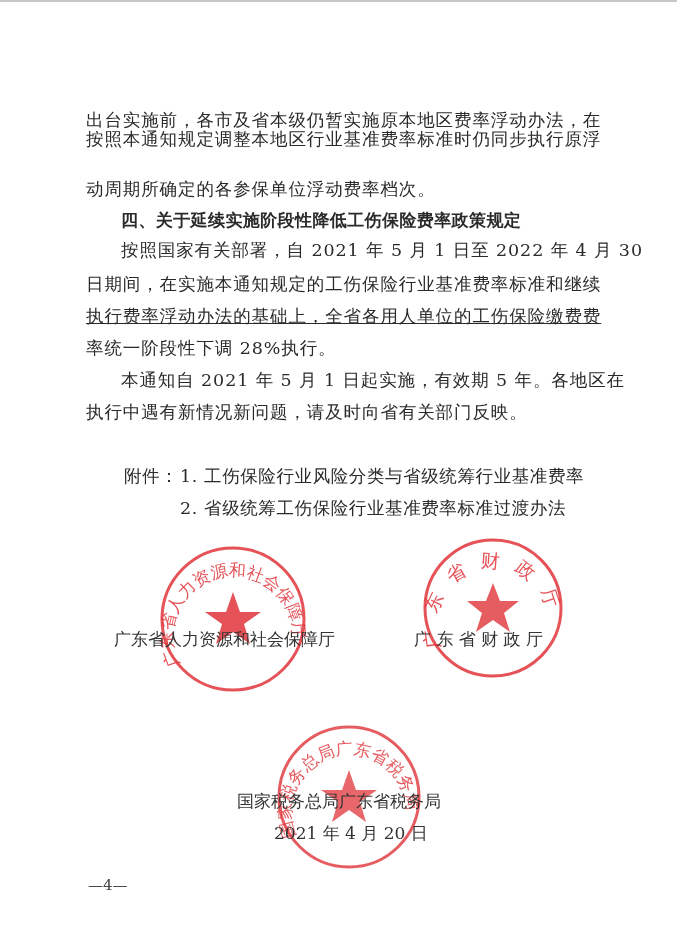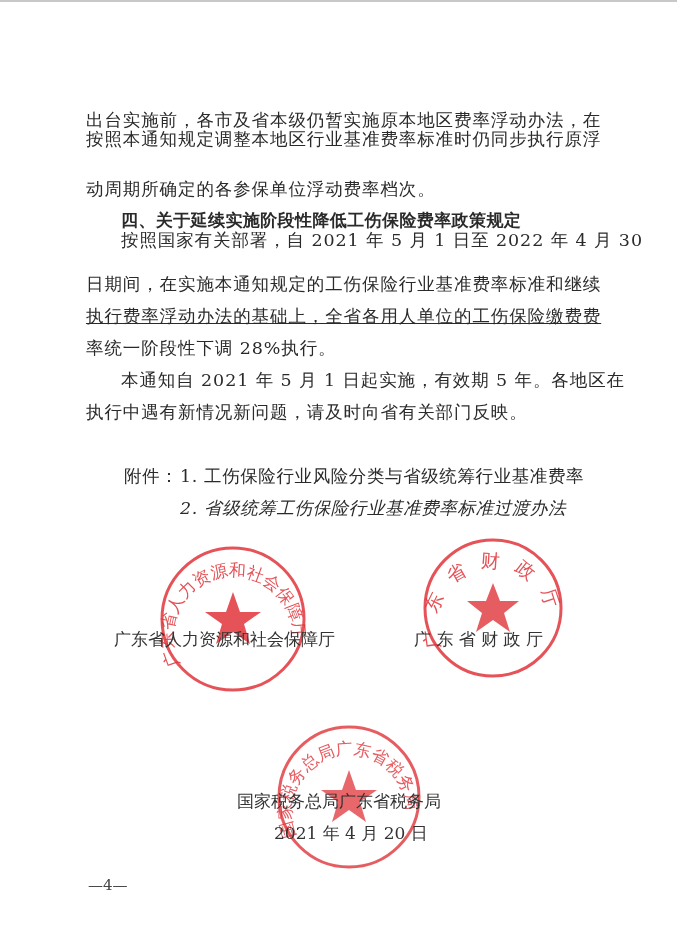--- a/index.html
+++ b/index.html
@@ -46,30 +46,30 @@
   <polygon points="73,46 80,66 101,66 84,78 90,98 73,86 56,98 62,78 45,66 66,66" fill="#e0343a" opacity="0.75"></polygon>
   <text font-size="17" fill="#e0343a" opacity="0.8" font-family="DejaVu Sans, sans-serif"><textPath href="#arcB">国家税务总局广东省税务局</textPath></text>
 </svg>
 
 <div class="line" style="top:109px;">出台实施前，各市及省本级仍暂实施原本地区费率浮动办法，在</div>
 <div class="line" style="top:128px;">按照本通知规定调整本地区行业基准费率标准时仍同步执行原浮</div>
 <div class="line" style="top:178px;">动周期所确定的各参保单位浮动费率档次。</div>
 
 <div class="line indent heading" style="top:209px;">四、关于延续实施阶段性降低工伤保险费率政策规定</div>
 
-<div class="line indent" style="top:229px;">按照国家有关部署，自 2021 年 5 月 1 日至 2022 年 4 月 30</div>
+<div class="line indent" style="top:239px;">按照国家有关部署，自 2021 年 5 月 1 日至 2022 年 4 月 30</div>
 <div class="line" style="top:273px;">日期间，在实施本通知规定的工伤保险行业基准费率标准和继续</div>
 <div class="line" style="top:305px;text-decoration:underline;">执行费率浮动办法的基础上，全省各用人单位的工伤保险缴费费</div>
 <div class="line" style="top:337px;">率统一阶段性下调 28%执行。</div>
 
 <div class="line indent" style="top:369px;">本通知自 2021 年 5 月 1 日起实施，有效期 5 年。各地区在</div>
 <div class="line" style="top:401px;text-align:center;">执行中遇有新情况新问题，请及时向省有关部门反映。</div>
 
 <div class="line" style="top:465px; left:124px; letter-spacing:0.6px;">附件：</div>
 <div class="line" style="top:465px; left:180px; letter-spacing:0.6px;">1.  工伤保险行业风险分类与省级统筹行业基准费率</div>
-<div class="line" style="top:497px; left:180px; letter-spacing:0.6px;font-style:italic;">2.  省级统筹工伤保险行业基准费率标准过渡办法</div>
+<div class="line" style="top:497px; left:180px; letter-spacing:0.6px;">2.  省级统筹工伤保险行业基准费率标准过渡办法</div>
 
 <div class="sig" style="left:114px; top:628px;">广东省人力资源和社会保障厅</div>
 <div class="sig" style="left:414px; top:628px;">广 东 省 财 政 厅</div>
 <div class="sig" style="left:237px; top:790px;">国家税务总局广东省税务局</div>
 <div class="sig" style="left:274px; top:822px;">2021 年 4 月 20 日</div>
 
 <div class="pagenum">—4—</div>
 
 </body></html>

